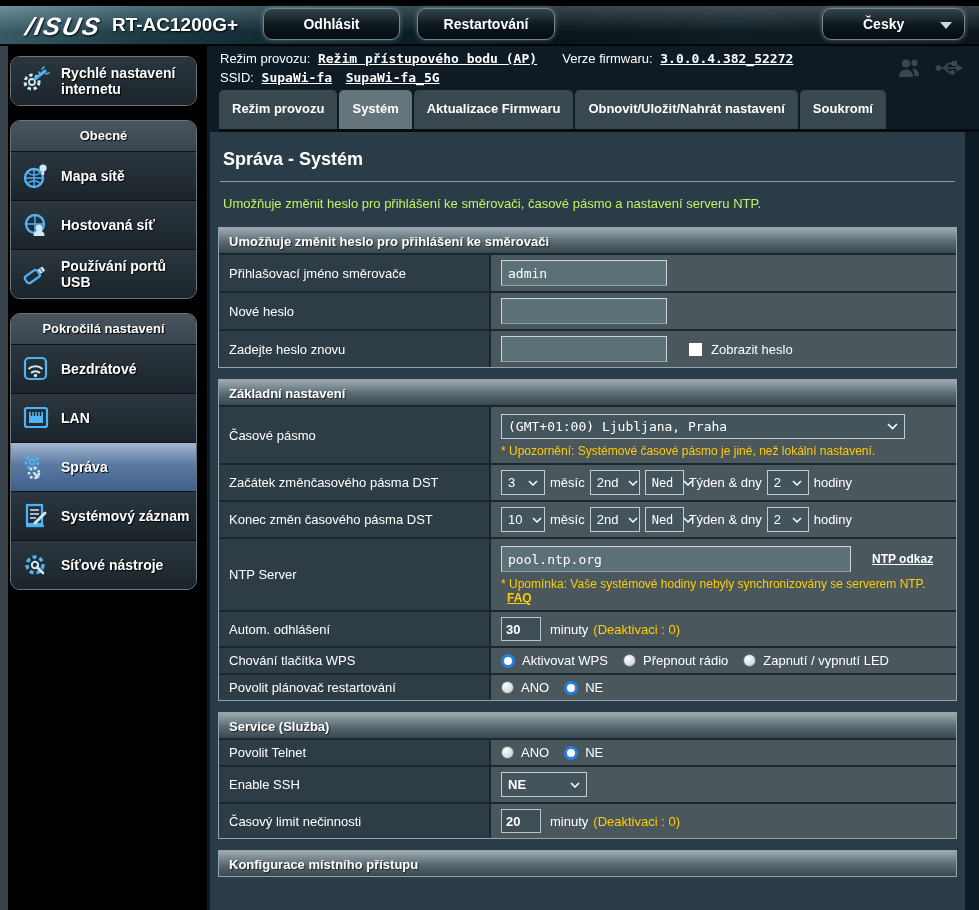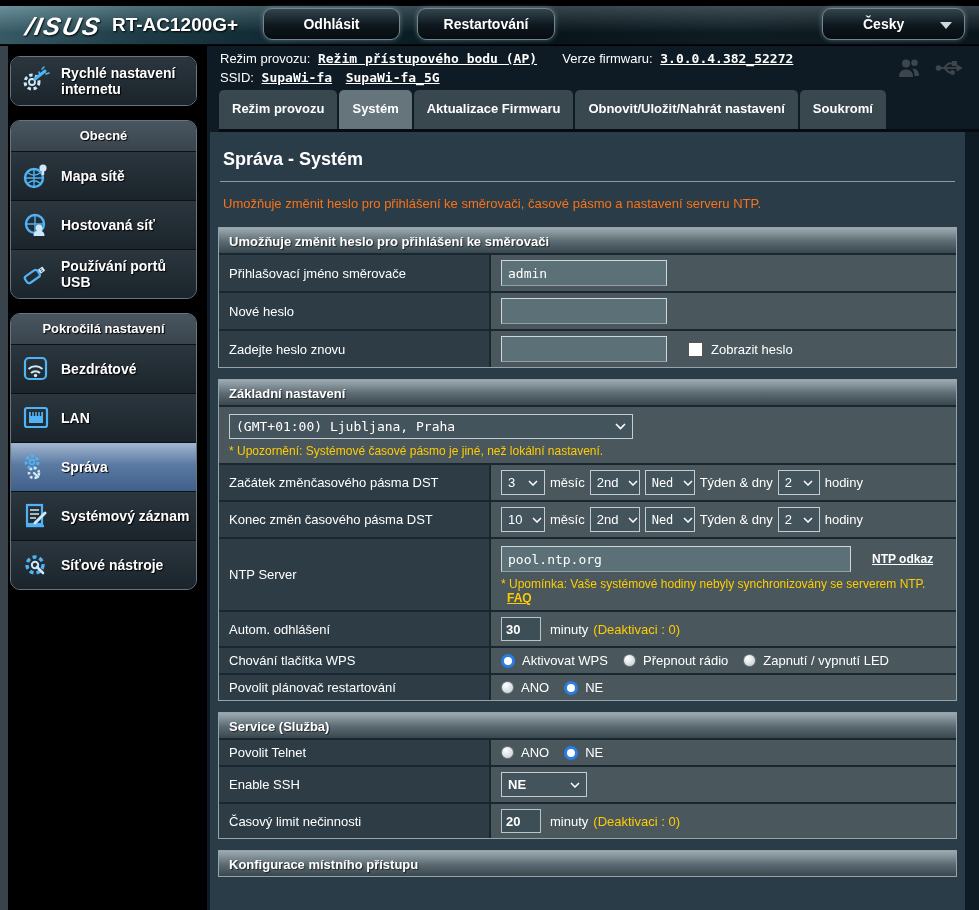--- a/index.html
+++ b/index.html
@@ -49,21 +49,21 @@
   .ib-icons{position:absolute;right:16px;top:12px;display:flex;gap:14px;}
 
   .tabs{display:flex;gap:2px;margin-left:12px;height:39px;border-bottom:3px solid #060c10;}
   .tab{padding:0 13px;line-height:38px;background:#39474e;color:#fff;font-size:13px;font-weight:bold;
        border-radius:5px 5px 0 0;cursor:pointer;white-space:nowrap;}
   .tab.active{background:#66757c;}
 
   .content{position:absolute;top:86px;left:3px;right:14px;bottom:0;background:#2b3c49;overflow:hidden;}
   .page-title{color:#fff;font-size:18px;font-weight:bold;padding:17px 10px 11px 13px;}
   .title-hr{border:none;border-top:1px solid rgba(220,230,235,.55);margin:0 10px;}
-  .page-desc{color:#f97316;font-size:13px;padding:14px 10px 16px 13px;}
+  .page-desc{color:#bef264;font-size:13px;padding:14px 10px 16px 13px;}
 
   .formtable{margin:0 8px 11px 8px;border:1px solid #97a3a9;}
   .sect-head{height:25px;line-height:27px;padding-left:10px;color:#fff;font-size:13px;font-weight:bold;
              text-shadow:1px 1px 1px rgba(0,0,0,.6);
              background:linear-gradient(#9dabb1,#5b6a72 55%,#39474e);}
   .frow{display:flex;border-top:2px solid #1b2730;}
   .fth{flex:0 0 272px;box-sizing:border-box;background:#2e3d45;color:#fff;font-size:13px;
        display:flex;align-items:center;padding:4px 8px 4px 10px;border-right:2px solid #1b2730;}
   .ftd{flex:1;box-sizing:border-box;background:#4a585e;color:#fff;font-size:13px;
        display:flex;align-items:center;flex-wrap:wrap;gap:5px;padding:5px 10px;}
@@ -80,21 +80,21 @@
   .num-input{width:30px;height:20px;background:#3e4e56;border:1px solid #b9c4c9;color:#fff;
              font-size:13px;font-weight:bold;padding:1px 4px;outline:none;}
 
   .select{display:inline-flex;align-items:center;justify-content:space-between;box-sizing:border-box;
           background:#44545c;border:1px solid #c3cdd1;height:25px;padding:0 6px;color:#fff;
           font-size:13px;cursor:pointer;gap:10px;}
   .select .chev{display:flex;align-items:center;}
   .tz-select{width:404px;font-family:"DejaVu Sans Mono",monospace;}
   .sel-month{width:44px;}
   .sel-week{width:50px;text-align:center;}
-  .sel-day{width:50px;font-family:"DejaVu Sans Mono",monospace;font-size:12px;}
+  .sel-day{width:39px;font-family:"DejaVu Sans Mono",monospace;font-size:12px;}
   .sel-hour{width:42px;}
   .sel-ssh{width:86px;font-weight:bold;}
 
   .radio{display:inline-block;box-sizing:border-box;width:13px;height:13px;border-radius:50%;
          background:radial-gradient(circle at 35% 30%,#ffffff,#cfd6d9 75%,#9fa8ad);
          border:1px solid #6e7a80;vertical-align:middle;cursor:pointer;}
   .radio.on{width:14px;height:14px;background:#fff;border:3px solid #2a7de1;}
   .opt-label{margin:0 10px 0 2px;}
   .checkbox{display:inline-block;width:13px;height:13px;background:#fff;border:1px solid #555;
             margin-left:16px;vertical-align:middle;cursor:pointer;}
@@ -308,20 +308,21 @@
             <span class="checkbox"></span>
             <span class="cb-label">Zobrazit heslo</span>
           </div>
         </div>
       </div>
 
       <div class="formtable">
         <div class="sect-head">Základní nastavení</div>
 
         <div class="frow">
+          <div class="fth">Časové pásmo</div>
           <div class="ftd stack">
             <div class="select tz-select">
               <span>(GMT+01:00) Ljubljana, Praha</span>
               <span class="chev">
                 <svg width="11" height="7" viewBox="0 0 11 7">
                     <polyline points="1,1 5.5,5.5 10,1" fill="none" stroke="#fff" stroke-width="1.6"></polyline>
                   </svg>
               </span>
             </div>
             <div class="note">* Upozornění: Systémové časové pásmo je jiné, než lokální nastavení.</div>

